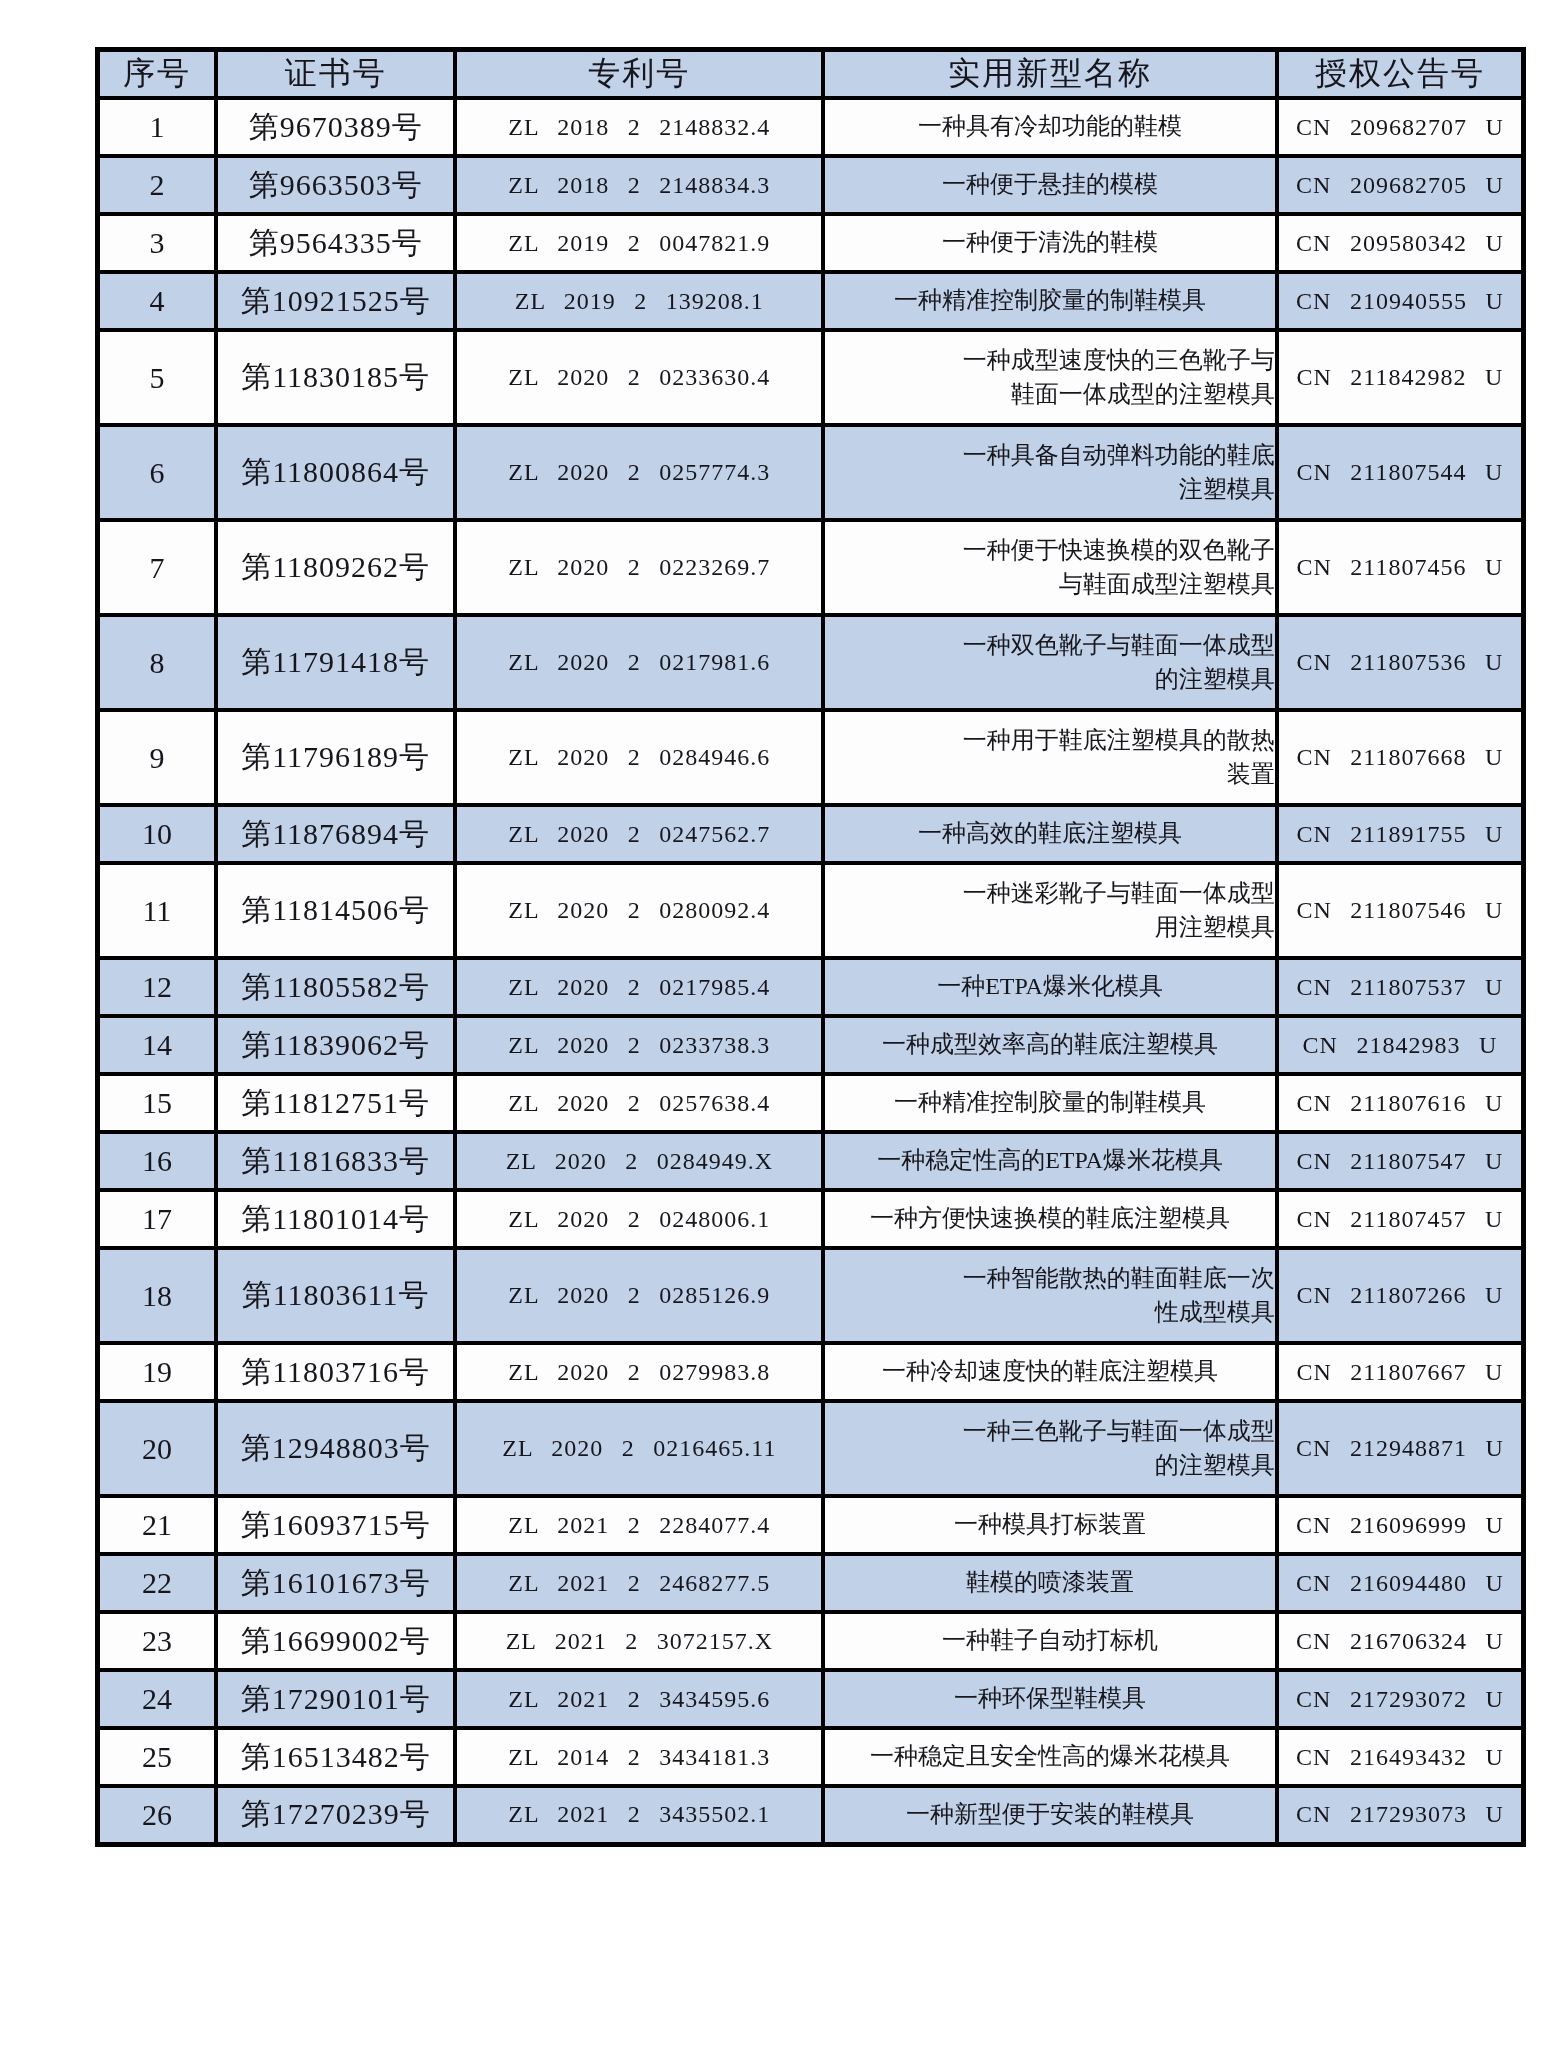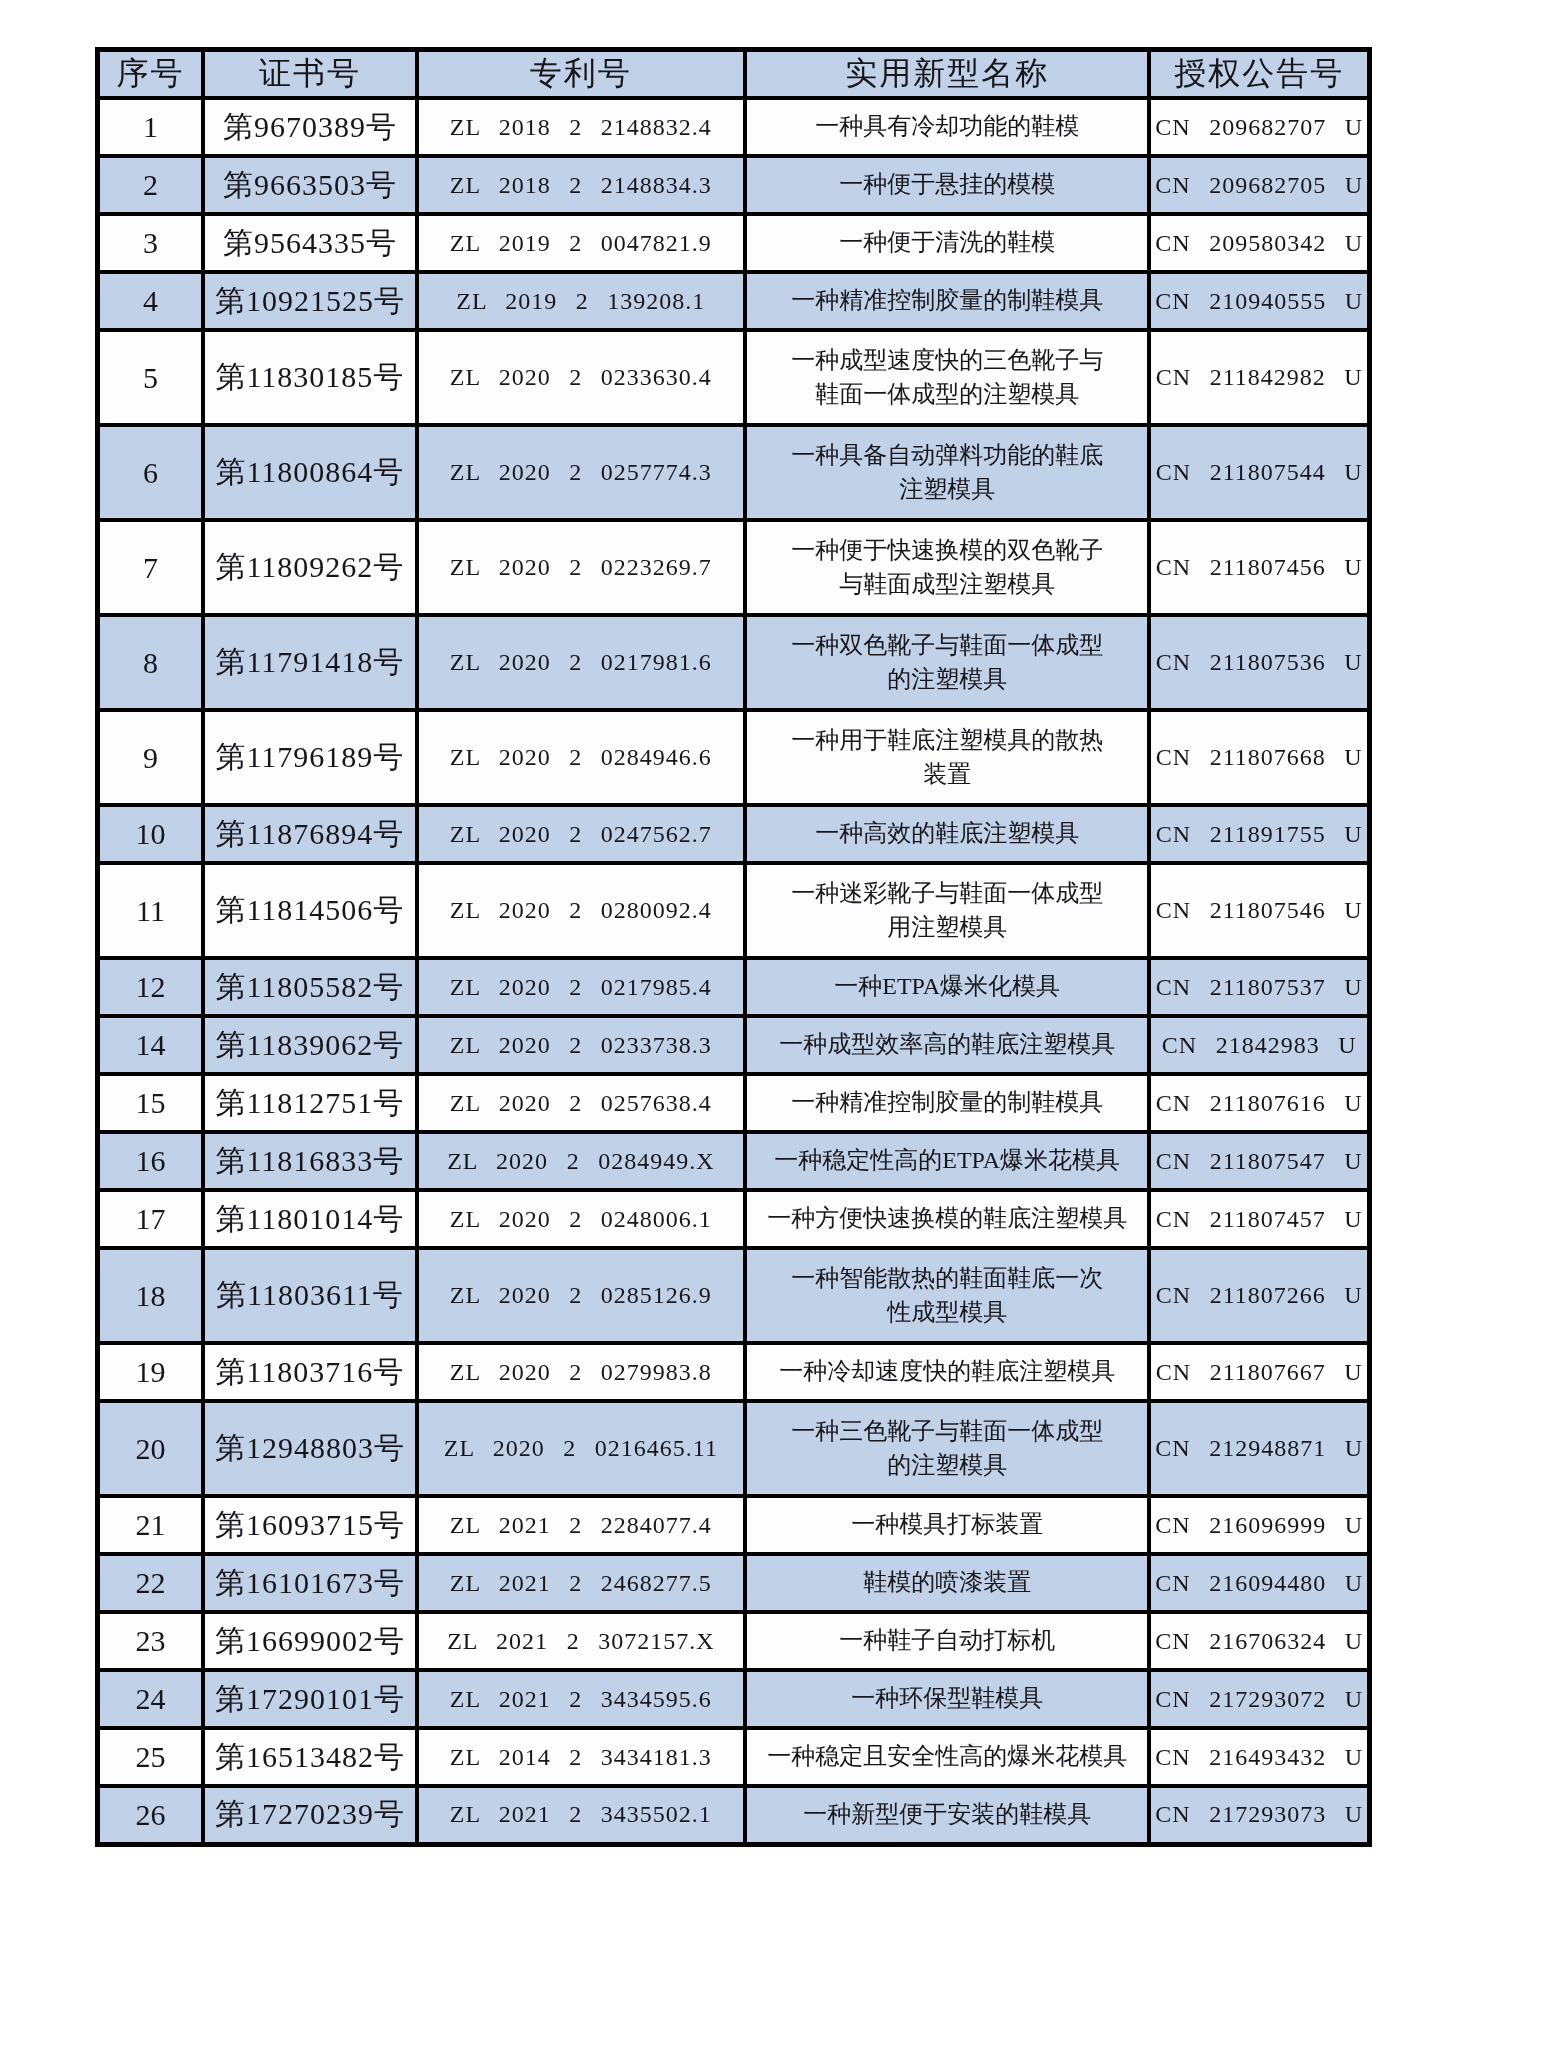--- a/index.html
+++ b/index.html
@@ -12,21 +12,21 @@
   html,body{width:1556px;height:2045px;background:#ffffff;}
   body{
     font-family:"Liberation Serif","DejaVu Serif",serif;
     color:var(--text);
     position:relative;
   }
   .patent-table{
     position:absolute;
     left:95px;
     top:47px;
-    width:1277px;
+    width:1431px;
     border-collapse:collapse;
     table-layout:fixed;
     border:5px solid var(--border);
   }
   .patent-table th,
   .patent-table td{
     border:4px solid var(--border);
     vertical-align:middle;
     text-align:center;
     overflow:visible;
@@ -49,21 +49,21 @@
     font-size:24px;
     letter-spacing:1px;
     word-spacing:0.48em;
     white-space:nowrap;
   }
   td.c-name{
     font-size:24px;
     line-height:1.4;
   }
   td.c-name.single{white-space:nowrap;}
-  td.c-name.multi{white-space:pre-line;}
+  td.c-name.multi{white-space:pre-line;text-align:right;}
 </style>
 </head>
 <body>
 
 <table class="patent-table">
   <colgroup>
       <col style="width: 8.3%;">
       <col style="width: 16.8%;">
       <col style="width: 25.8%;">
       <col style="width: 31.8%;">

